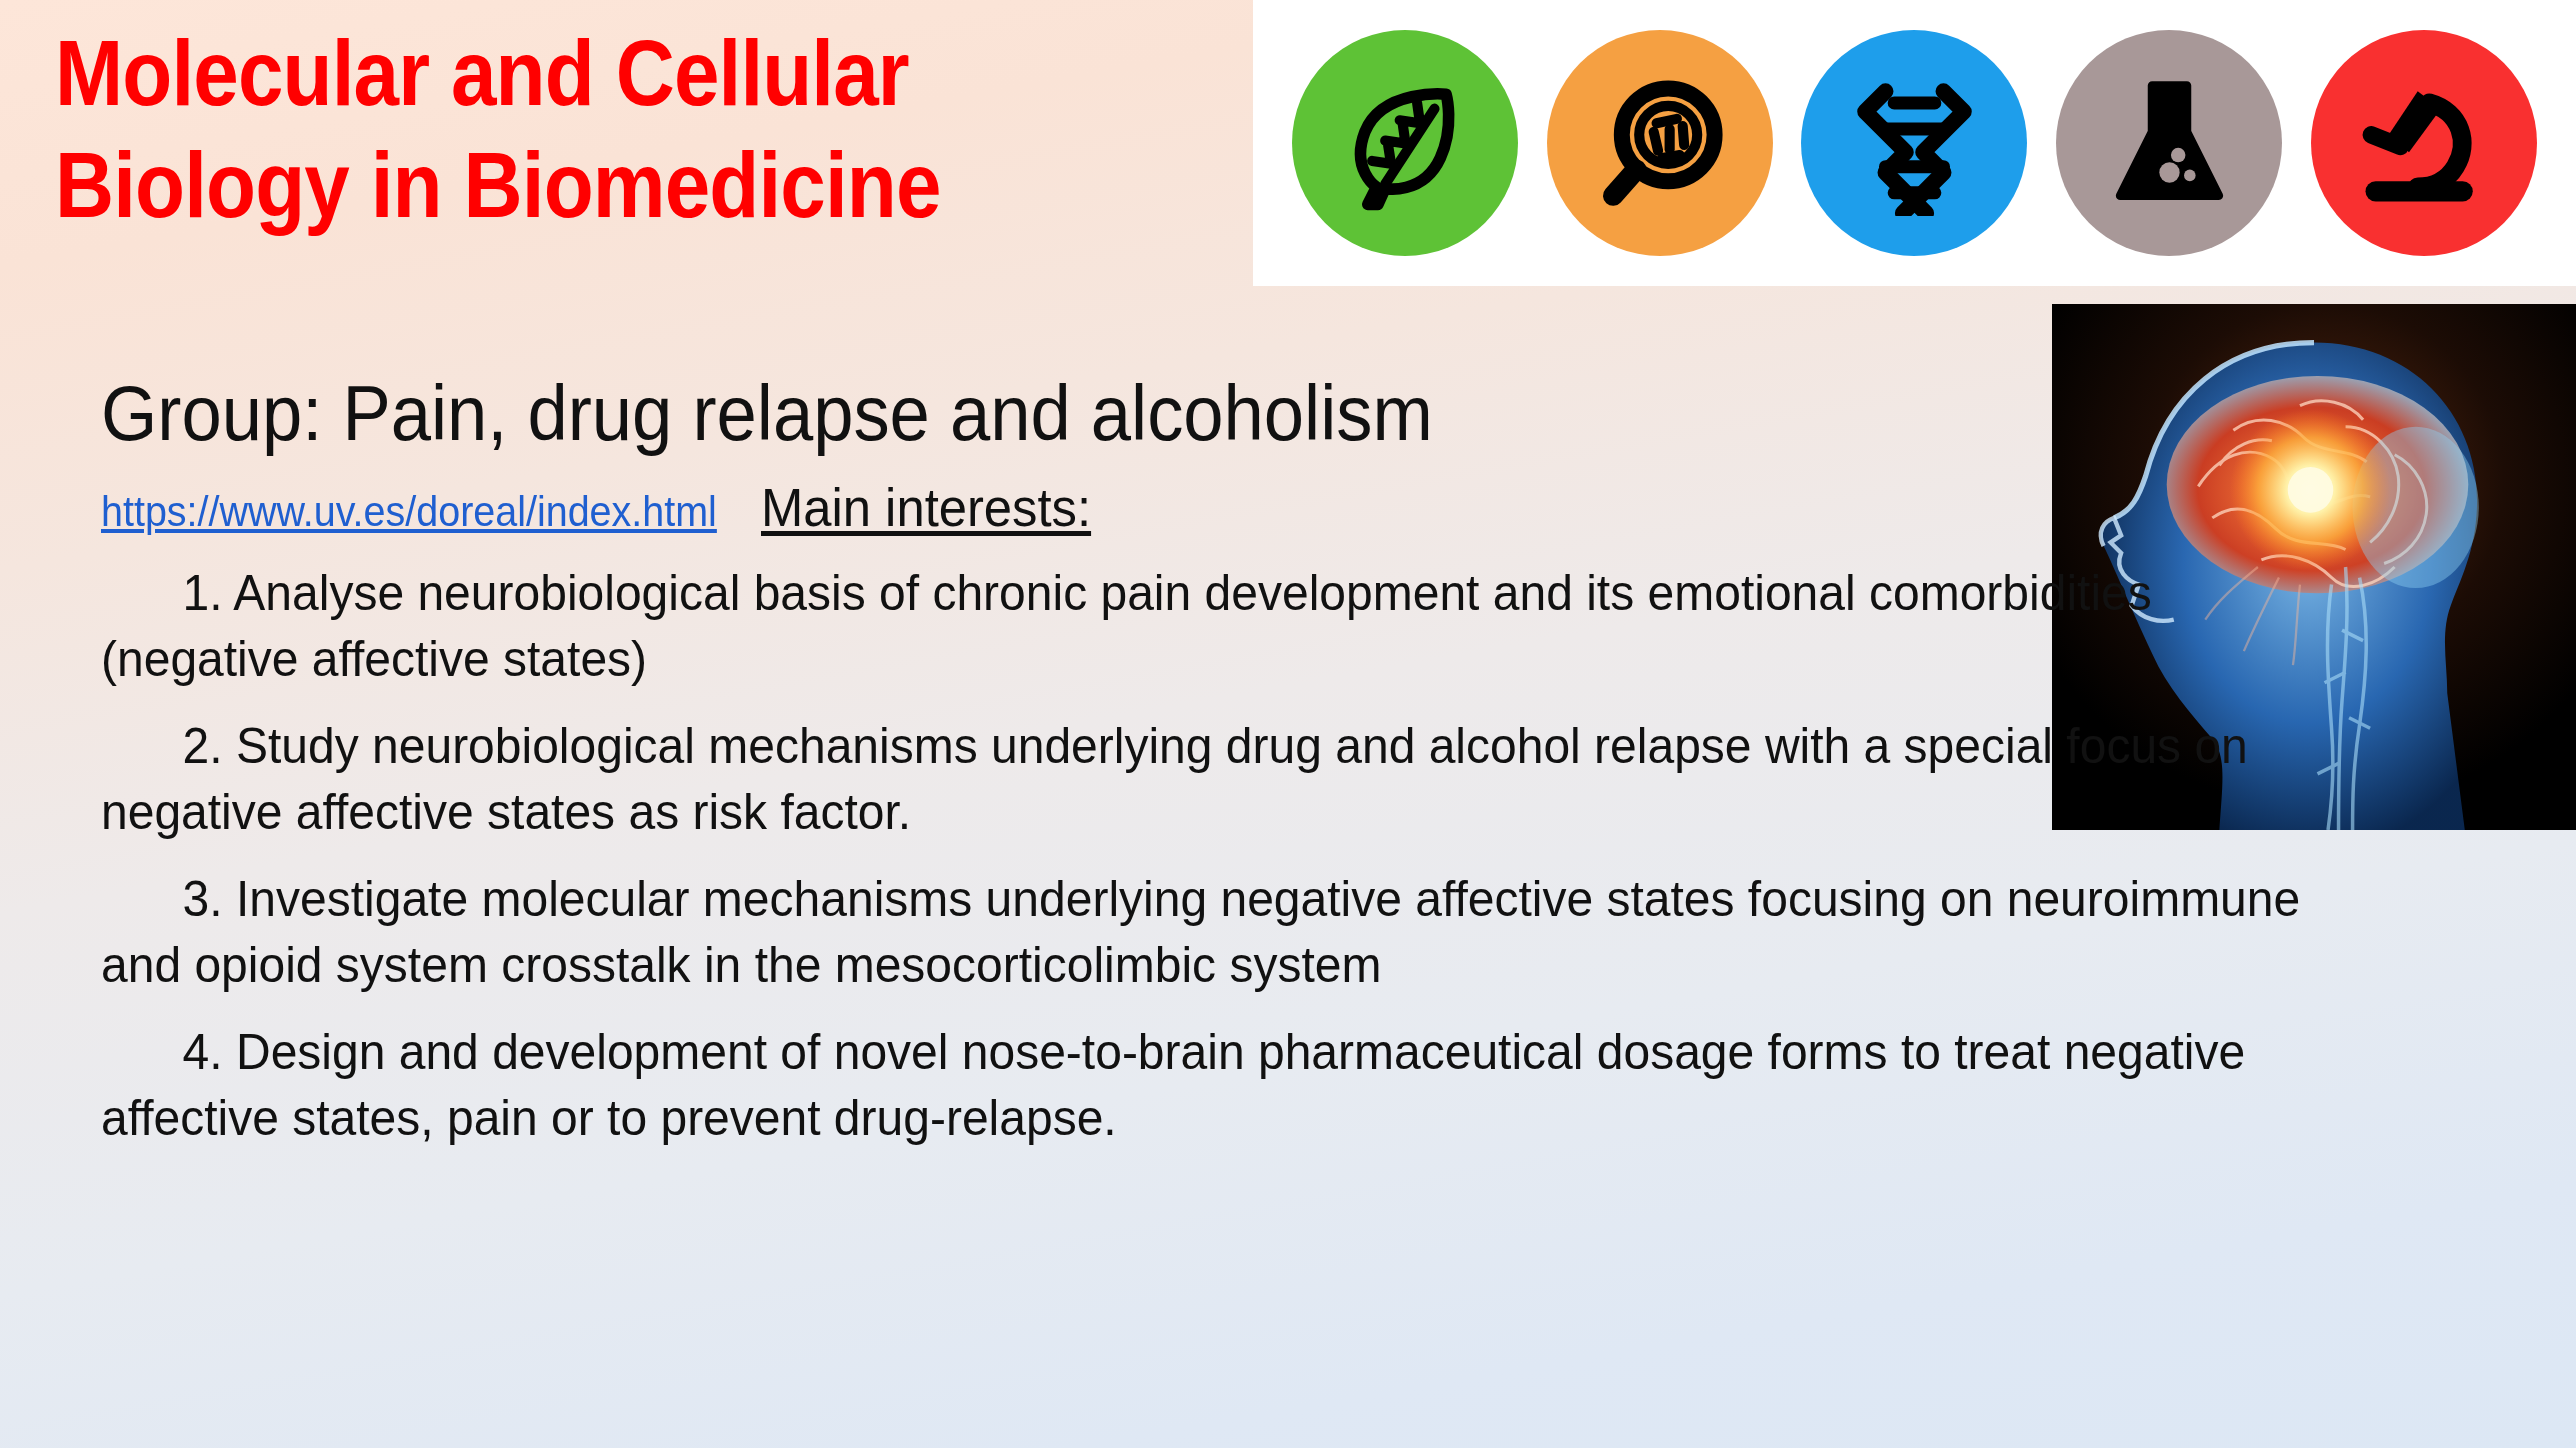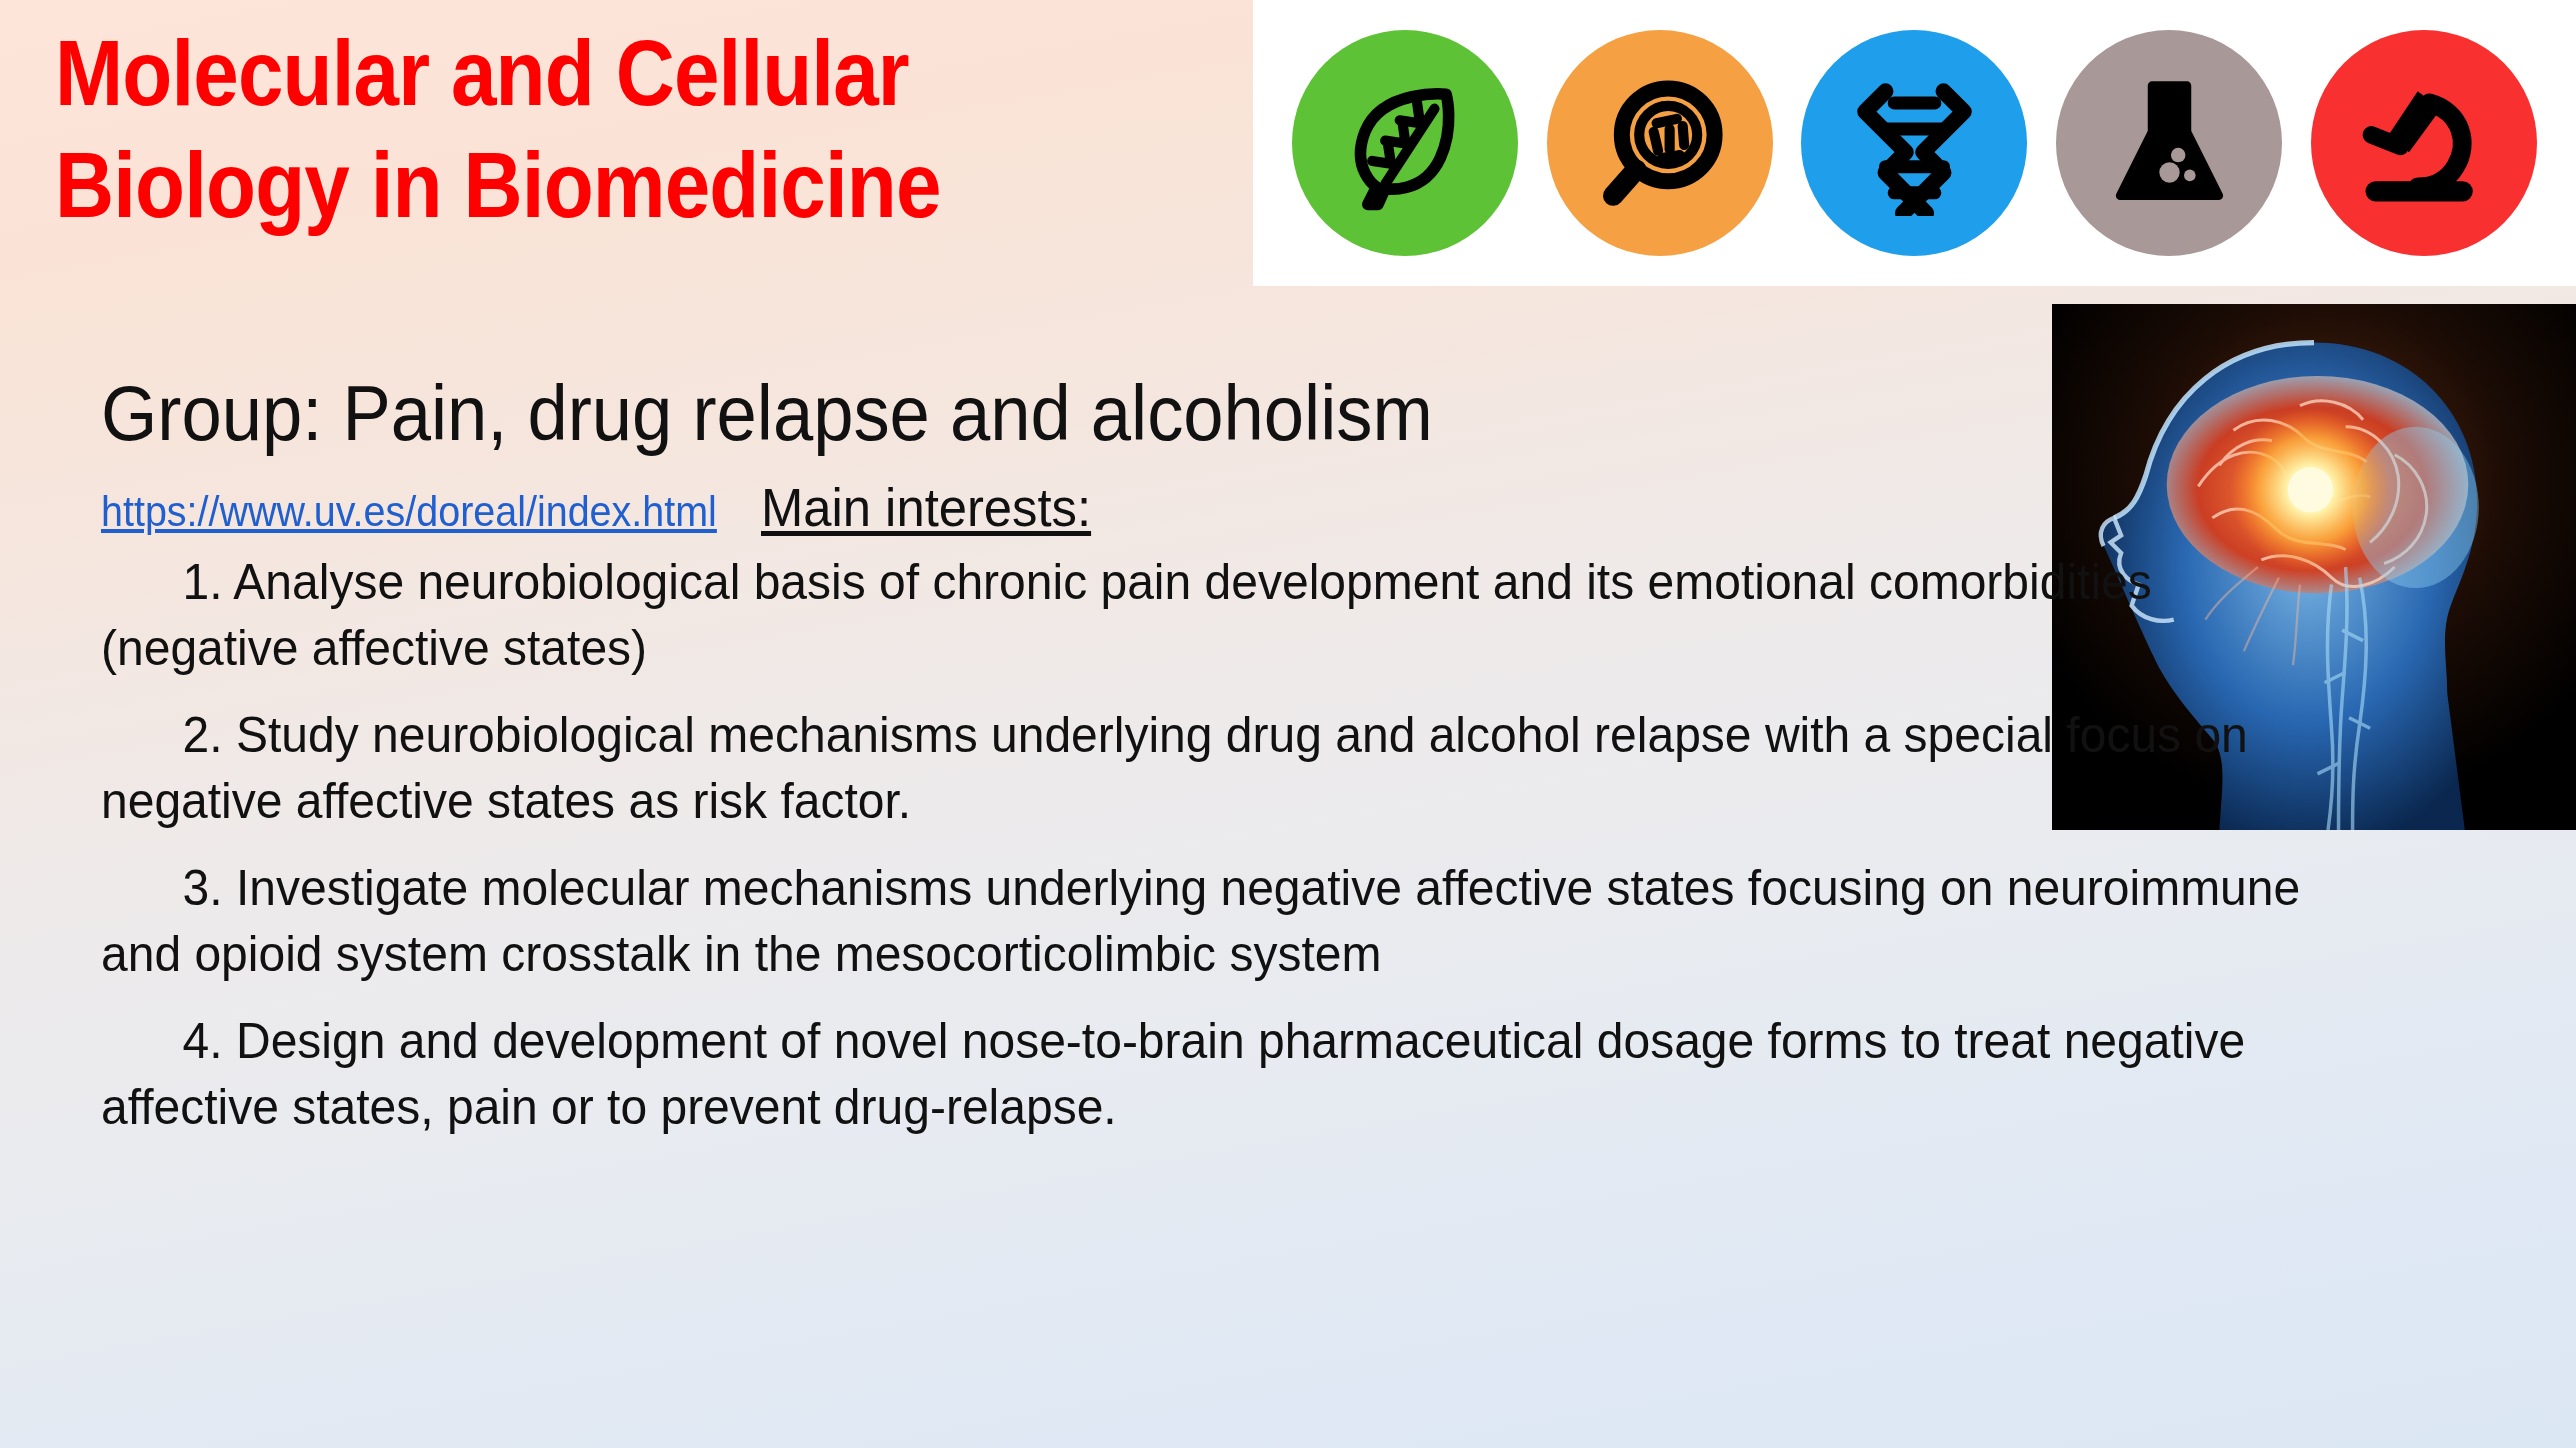--- a/index.html
+++ b/index.html
@@ -119,21 +119,21 @@
     font-size: 54px;
     line-height: 71px;
     color: #111111;
     text-decoration: underline;
     text-underline-offset: 4.8px;
     display: inline-block;
     transform: scaleX(0.94);
     transform-origin: left center;
     margin-bottom: 5.8px;
   }
-  #interest-list { list-style: none; margin-top: 1px; }
+  #interest-list { list-style: none; margin-top: 12px; }
   .interest-item {
     font-family: "Liberation Sans Narrow", "Liberation Sans", sans-serif;
     font-size: 50px;
     line-height: 66px;
     color: #111111;
     text-indent: 85px;
     margin-bottom: 21px;
     max-width: 2318px;
     transform: scaleX(0.96);
     transform-origin: left top;

